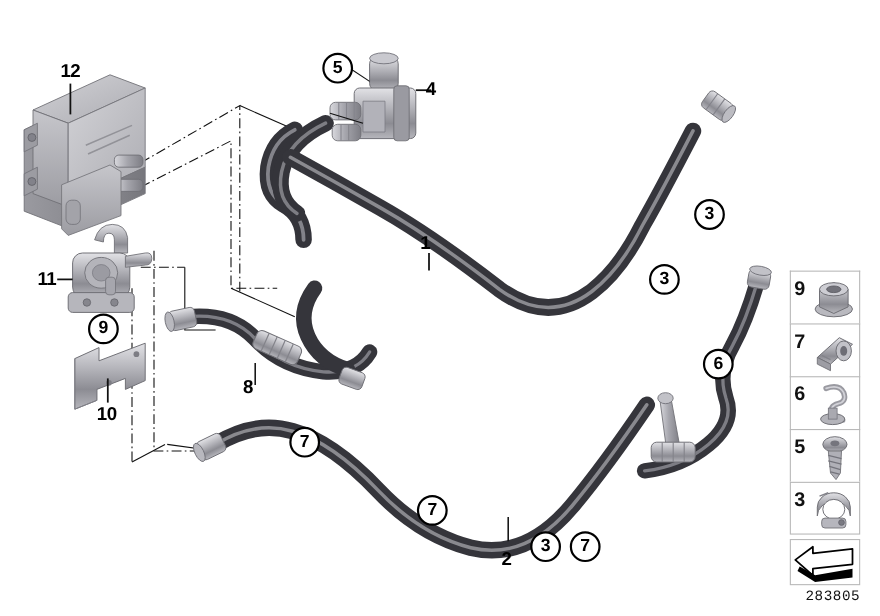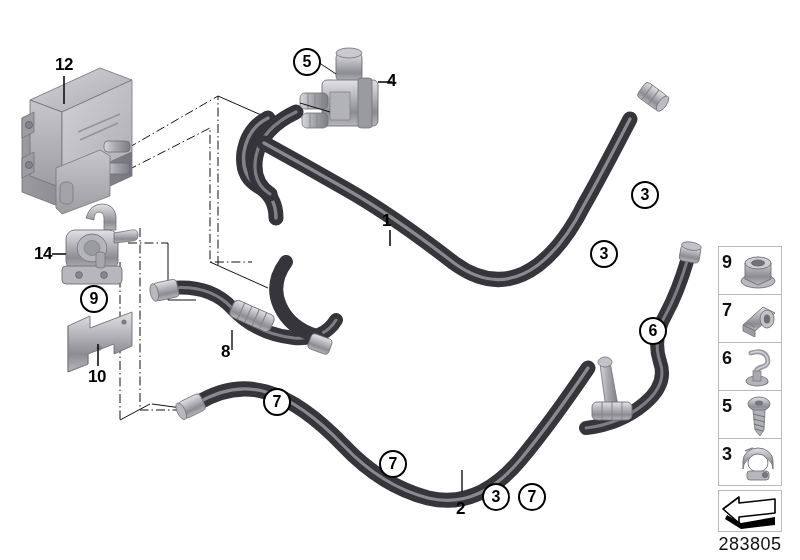--- a/index.html
+++ b/index.html
@@ -20,22 +20,22 @@
 
   
   #legend{position:absolute;left:718px;top:246px;width:64px;}
   .lcell{position:relative;height:48px;border:1px solid #b9b9b9;
          border-bottom:none;background:#fff;box-sizing:border-box;}
   .lcell:last-of-type{border-bottom:1px solid #b9b9b9;}
   .lnum{position:absolute;left:3px;top:5px;font-weight:bold;font-size:18px;color:#111;}
   .lico{position:absolute;right:2px;top:2px;width:42px;height:44px;}
   #arrowbox{position:absolute;left:718px;top:490px;width:64px;height:42px;
             border:1px solid #b9b9b9;background:#fff;box-sizing:border-box;}
-  #partno{position:absolute;left:718px;top:534px;width:64px;text-align:center;
-          font-size:18px;color:#111;letter-spacing:0.5px;}
+  #partno{position:absolute;left:718px;top:534px;width:64px;text-align:right;
+          font-size:13px;color:#111;letter-spacing:0.5px;font-family:Liberation Mono, monospace;}
 </style>
 </head>
 <body>
 
 <div id="stage">
 
   <svg id="dwg" viewBox="0 0 800 560">
     <defs>
       <linearGradient id="hoseG" x1="0" y1="0" x2="0" y2="1">
         <stop offset="0%" stop-color="#4e4e52"></stop>
@@ -239,21 +239,21 @@
       </g>
     </g>
   </svg>
 
   <div class="num" style="left:55px;  top:56px;">12</div>
   <div class="circ" style="left:293px; top:48px;">5</div>
   <div class="num" style="left:387px; top:72px;">4</div>
   <div class="num" style="left:382px; top:212px;">1</div>
   <div class="circ" style="left:631px; top:181px;">3</div>
   <div class="circ" style="left:590px; top:240px;">3</div>
-  <div class="num" style="left:34px;  top:245px;">14</div>
+  <div class="num" style="left:34px;  top:245px;">11</div>
   <div class="circ" style="left:80px; top:285px;">9</div>
   <div class="num" style="left:88px;  top:368px;text-align:center;">10</div>
   <div class="num" style="left:221px; top:343px;">8</div>
   <div class="circ" style="left:639px; top:317px;">6</div>
   <div class="circ" style="left:263px; top:388px;">7</div>
   <div class="circ" style="left:379px; top:450px;">7</div>
   <div class="num" style="left:456px; top:500px;">2</div>
   <div class="circ" style="left:482px; top:483px;">3</div>
   <div class="circ" style="left:518px; top:483px;">7</div>
 

